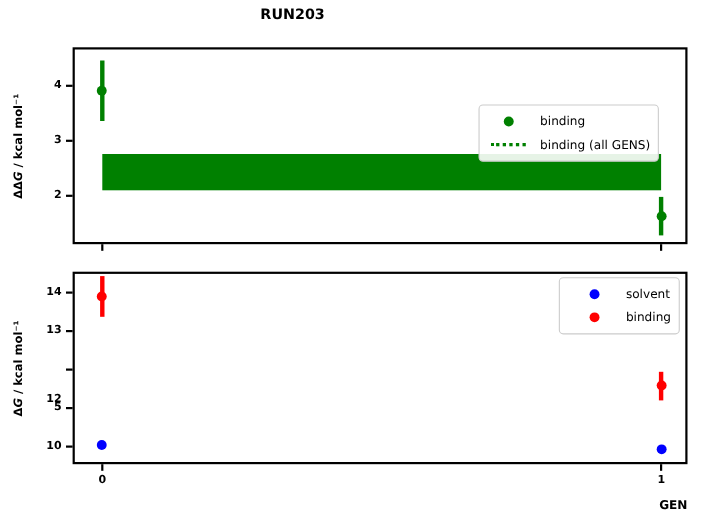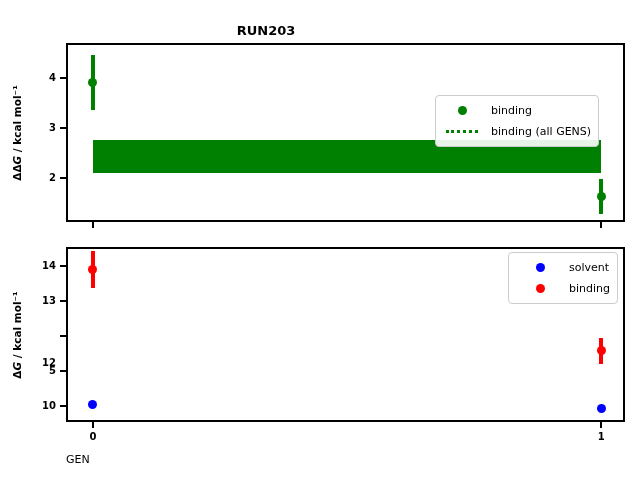--- a/index.html
+++ b/index.html
@@ -1,41 +1,41 @@
 <!DOCTYPE html>
 <html><head>
 <meta charset="utf-8">
 <style>
   html,body { margin:0; padding:0; background:#fff; }
   #figure {
     position:relative; width:640px; height:480px; background:#ffffff;
     font-family:"DejaVu Sans", sans-serif; overflow:hidden; color:#000;
   }
   #fig-title {
-    position:absolute; top:23px; left:0; width:532px; text-align:center;
+    position:absolute; top:6px; left:0; width:532px; text-align:center;
     font-size:13px; font-weight:bold;
   }
   .axes-frame { position:absolute; border:2px solid #000; box-sizing:border-box; }
   .ytick { position:absolute; width:6px; height:2px; background:#000; }
   .xtick { position:absolute; width:2px; height:6px; background:#000; }
   .ytick-label {
     position:absolute; width:32px; text-align:right;
     font-size:10px; font-weight:bold; line-height:12px;
   }
   .xtick-label {
     position:absolute; width:20px; text-align:center;
     font-size:10px; font-weight:bold; line-height:12px;
   }
   .ylabel {
     position:absolute; white-space:nowrap; font-size:10.5px; font-weight:bold;
     transform:translate(-50%,-50%) rotate(-90deg);
   }
   #xlabel {
-    position:absolute; left:66px; top:453px; width:559px; text-align:left;
-    font-size:11px; font-weight:normal;
+    position:absolute; left:66px; top:453px; width:559px; text-align:right;
+    font-size:11px; font-weight:bold;
   }
   .errbar { position:absolute; width:4px; }
   .marker { position:absolute; width:9px; height:9px; border-radius:50%; }
   .band { position:absolute; }
   .legend {
     position:absolute; background:rgba(255,255,255,0.9);
     border:1px solid #cccccc; border-radius:4px; padding:4px 7px;
   }
   .legend-row { display:flex; align-items:center; height:21px; }
   .glyph-cell { width:38px; display:flex; justify-content:center; align-items:center; }

